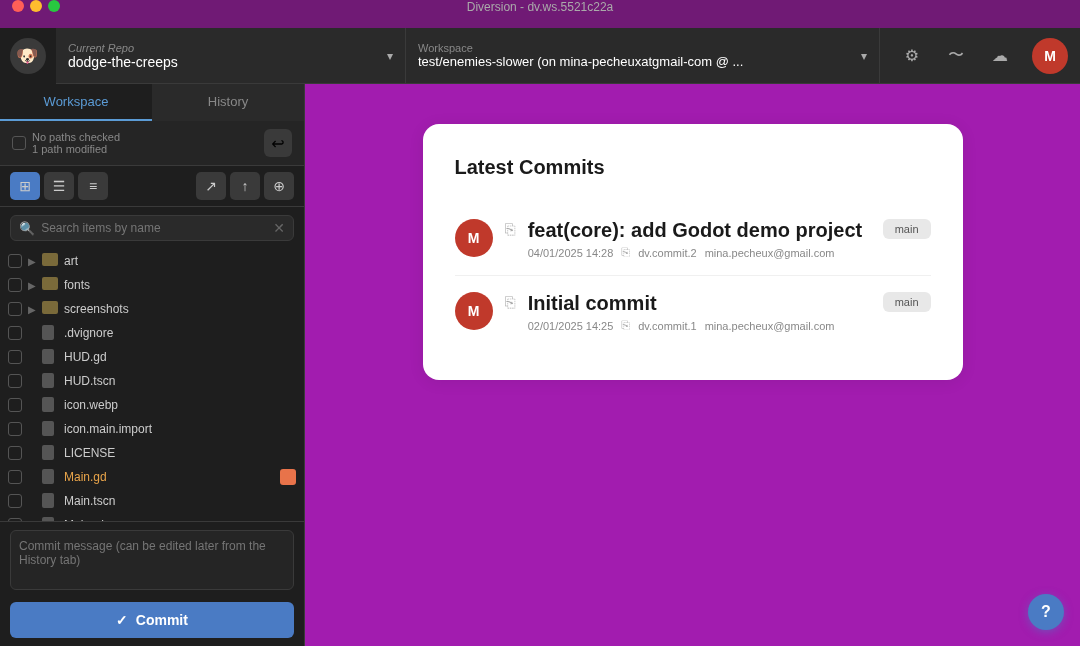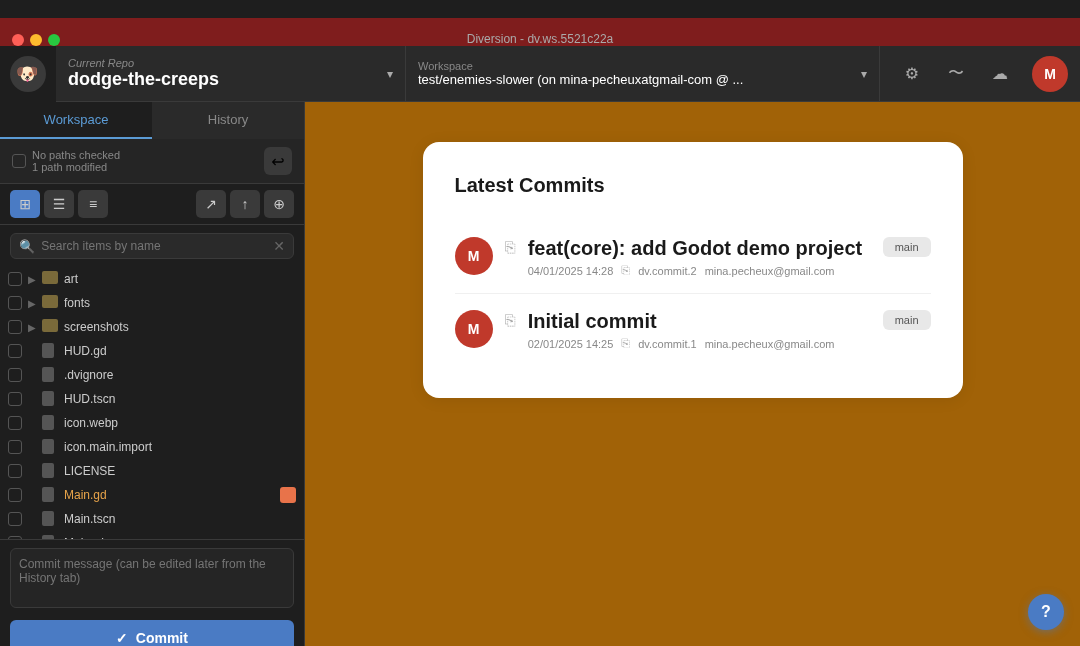--- a/index.html
+++ b/index.html
@@ -8,26 +8,25 @@
       background: #1e1e1e;
       width: 1080px;
       height: 646px;
       overflow: hidden;
       position: relative;
     }
 
     
     .titlebar {
       height: 28px;
-      background: #7f1d1d;
-      display: flex;
-      align-items: flex-end;
+      background: #701a75;
+      display: flex;
+      align-items: flex-start;
       justify-content: center;
       position: relative;
-      margin-top: 18px;
     }
     .titlebar-buttons {
       position: absolute;
       left: 12px;
       display: flex;
       gap: 6px;
     }
     .titlebar-btn {
       width: 12px;
       height: 12px;
@@ -71,21 +70,21 @@
     .repo-section {
       display: flex;
       align-items: center;
       padding: 0 12px;
       border-right: 1px solid #3a3a3a;
       height: 100%;
       min-width: 350px;
     }
     .repo-info { flex: 1; }
     .repo-label { color: #888; font-size: 11px; font-style: italic; }
-    .repo-name { color: #fff; font-size: 18px; font-weight: 700; }
+    .repo-name { color: #fff; font-size: 14px; font-weight: 400; }
     .repo-dropdown {
       color: #aaa;
       margin-left: 8px;
       font-size: 12px;
     }
     .workspace-section {
       display: flex;
       align-items: center;
       padding: 0 12px;
       height: 100%;
@@ -329,21 +328,21 @@
       cursor: pointer;
       display: flex;
       align-items: center;
       justify-content: center;
       gap: 8px;
     }
 
     
     .content {
       flex: 1;
-      background: #a16207;
+      background: #a21caf;
       overflow-y: auto;
       display: flex;
       flex-direction: column;
       align-items: center;
       padding: 40px 12px;
     }
 
     
     .commits-card {
       background: #fff;
@@ -566,30 +565,30 @@
           </div>
         <span class="item-name">screenshots</span>
       </div>
 
       <div class="file-item">
         <div class="item-checkbox"></div>
         <span class="item-chevron"></span>
         <div class="item-icon">
             <div class="file-icon-shape"></div>
           </div>
+        <span class="item-name">.dvignore</span>
+      </div>
+
+      <div class="file-item">
+        <div class="item-checkbox"></div>
+        <span class="item-chevron"></span>
+        <div class="item-icon">
+            <div class="file-icon-shape"></div>
+          </div>
         <span class="item-name">HUD.gd</span>
-      </div>
-
-      <div class="file-item">
-        <div class="item-checkbox"></div>
-        <span class="item-chevron"></span>
-        <div class="item-icon">
-            <div class="file-icon-shape"></div>
-          </div>
-        <span class="item-name">.dvignore</span>
       </div>
 
       <div class="file-item">
         <div class="item-checkbox"></div>
         <span class="item-chevron"></span>
         <div class="item-icon">
             <div class="file-icon-shape"></div>
           </div>
         <span class="item-name">HUD.tscn</span>
       </div>

